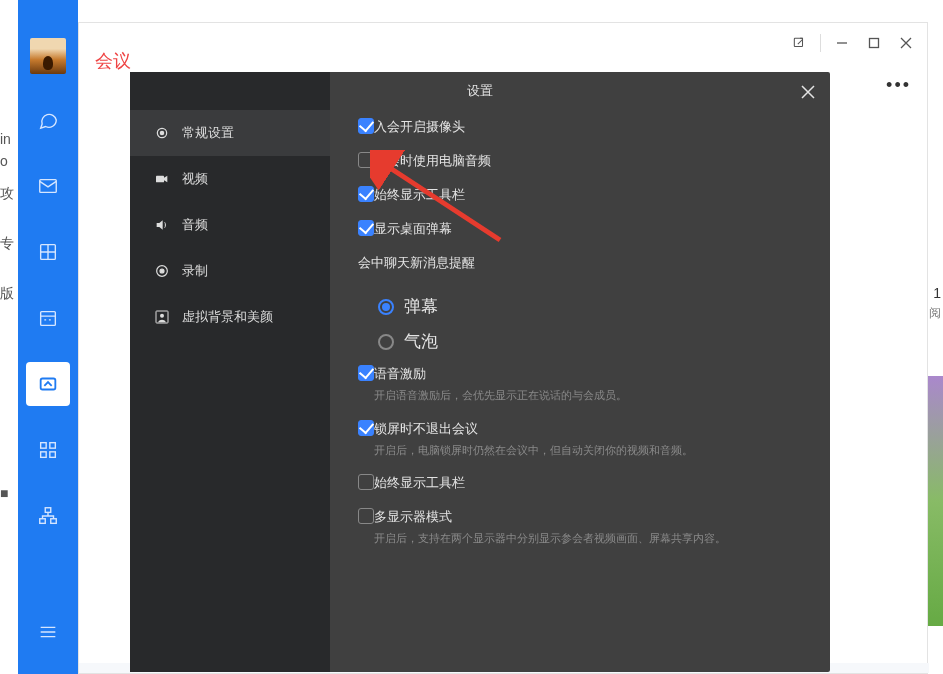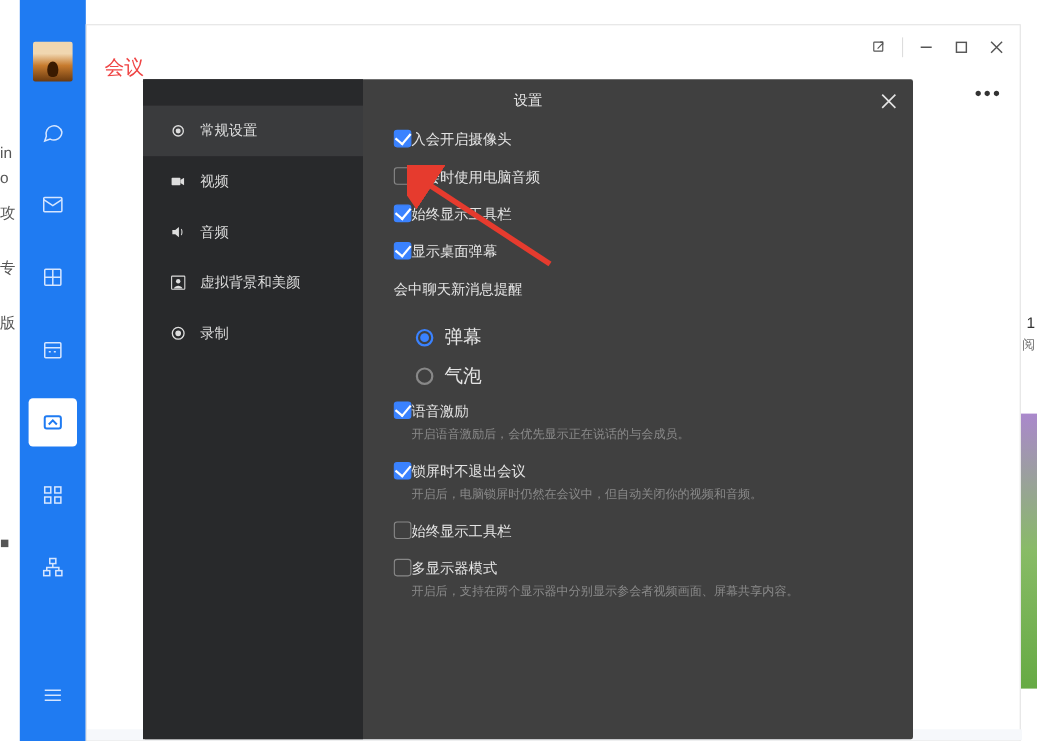--- a/index.html
+++ b/index.html
@@ -30,21 +30,21 @@
 .win-ctrl { position:absolute; right:6px; top:6px; display:flex; align-items:center; gap: 2px; }
 .win-ctrl .wc, .win-ctrl .link-ic { width:30px; height:28px; display:flex; align-items:center; justify-content:center; color:#555; cursor:pointer; font-size:14px; }
 .win-ctrl .sep { width:1px; height:18px; background:#ddd; margin:0 4px; }
 .dots-btn { position:absolute; right:16px; top:52px; font-size:18px; color:#333; letter-spacing:2px; cursor:pointer; }
 .content-strip { position:absolute; left:0; top:640px; width:850px; height:10px; background:#f6f8fb; }
 
 
 .modal { position:absolute; left:130px; top:72px; width:700px; height:600px; background:#404040; border-radius:2px; color:#e4e4e4; display:flex; }
 .modal-title { position:absolute; top:10px; left:0; width:100%; text-align:center; font-size:13px; color:#e4e4e4; }
 .modal-close { position:absolute; top:8px; right:10px; width:24px; height:24px; display:flex; align-items:center; justify-content:center; color:#e4e4e4; cursor:pointer; }
-.modal-side { width:200px; height:100%; background:#28292b; padding-top:24px; }
+.modal-side { width:200px; height:100%; background:#28292b; padding-top:38px; }
 .side-item { display:flex; align-items:center; gap:12px; padding:0 24px; height:46px; font-size:13px; color:#ddd; cursor:pointer; }
 .side-item.active { background:#3a3b3d; }
 .side-item svg { width:16px; height:16px; }
 .modal-main { flex:1; padding:46px 24px 20px 28px; overflow:auto; }
 .opt-row { display:flex; align-items:flex-start; margin-bottom:16px; }
 .chk { width:16px; height:16px; border-radius:3px; border:1px solid #888; flex-shrink:0; position:relative; background:transparent; cursor:pointer; }
 .chk.on { background:#3a82ff; border-color:#3a82ff; }
 .chk.on::after { content:""; position:absolute; left:3px; top:-1px; width:7px; height:11px; border:solid #fff; border-width:0 2px 2px 0; transform:rotate(40deg); }
 .opt-label { font-size:13px; color:#e4e4e4; }
 .opt-desc { font-size:11px; color:#8a8a8a; margin-top:4px; line-height:1.5; }
@@ -187,33 +187,33 @@
       <span>视频</span>
     </div>
     <div class="side-item">
       <svg viewBox="0 0 24 24" fill="currentColor">
           <path d="M4 9v6h4l5 4V5L8 9H4z"></path>
           <path d="M16 8c1.5 1 1.5 7 0 8" fill="none" stroke="currentColor" stroke-width="1.5"></path>
         </svg>
       <span>音频</span>
     </div>
     <div class="side-item">
+      <svg viewBox="0 0 24 24" fill="none" stroke="currentColor" stroke-width="1.8">
+          <circle cx="12" cy="12" r="8"></circle>
+          <circle cx="12" cy="12" r="3" fill="currentColor"></circle>
+        </svg>
+      <span>录制</span>
+    </div>
+    <div class="side-item">
       <svg viewBox="0 0 24 24" fill="currentColor">
           <rect x="3" y="3" width="18" height="18" rx="1" fill="none" stroke="currentColor" stroke-width="1.5"></rect>
           <circle cx="12" cy="10" r="3"></circle>
           <path d="M6 20c1-3 4-4 6-4s5 1 6 4"></path>
         </svg>
       <span>虚拟背景和美颜</span>
-    </div>
-    <div class="side-item">
-      <svg viewBox="0 0 24 24" fill="none" stroke="currentColor" stroke-width="1.8">
-          <circle cx="12" cy="12" r="8"></circle>
-          <circle cx="12" cy="12" r="3" fill="currentColor"></circle>
-        </svg>
-      <span>录制</span>
     </div>
   </div>
 
   <div class="modal-main">
     <div class="opt-row">
       <div class="chk on"></div>
       <span class="opt-label">入会开启摄像头</span>
     </div>
     <div class="opt-row">
       <div class="chk"></div>

